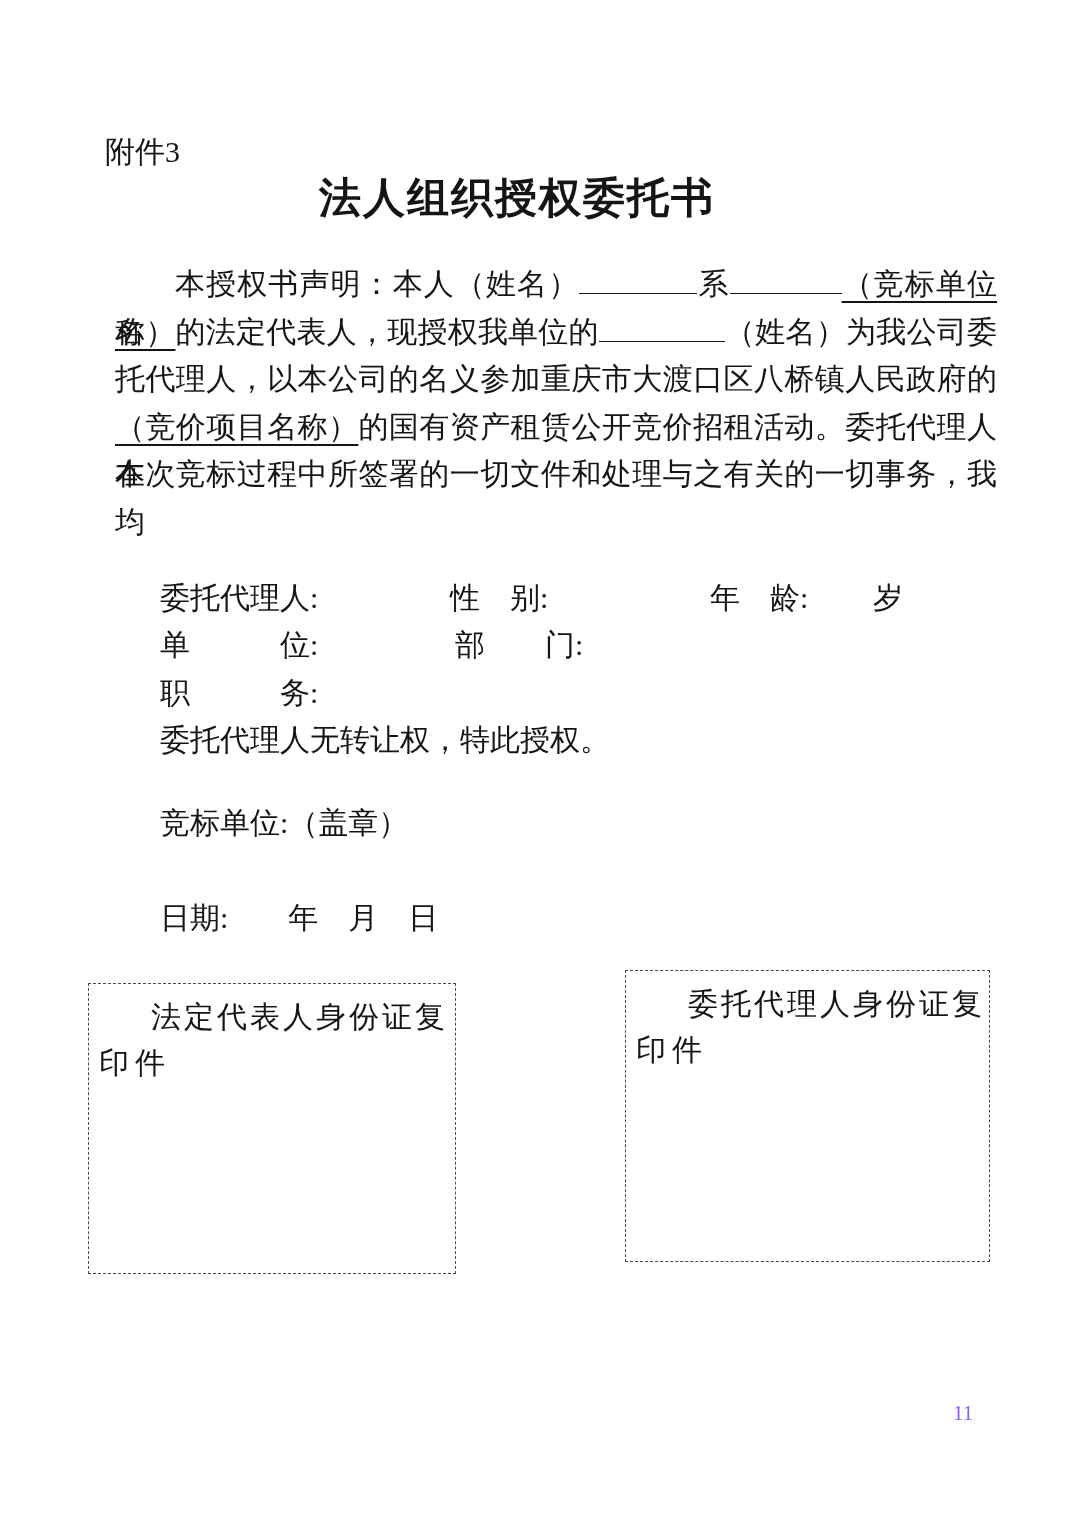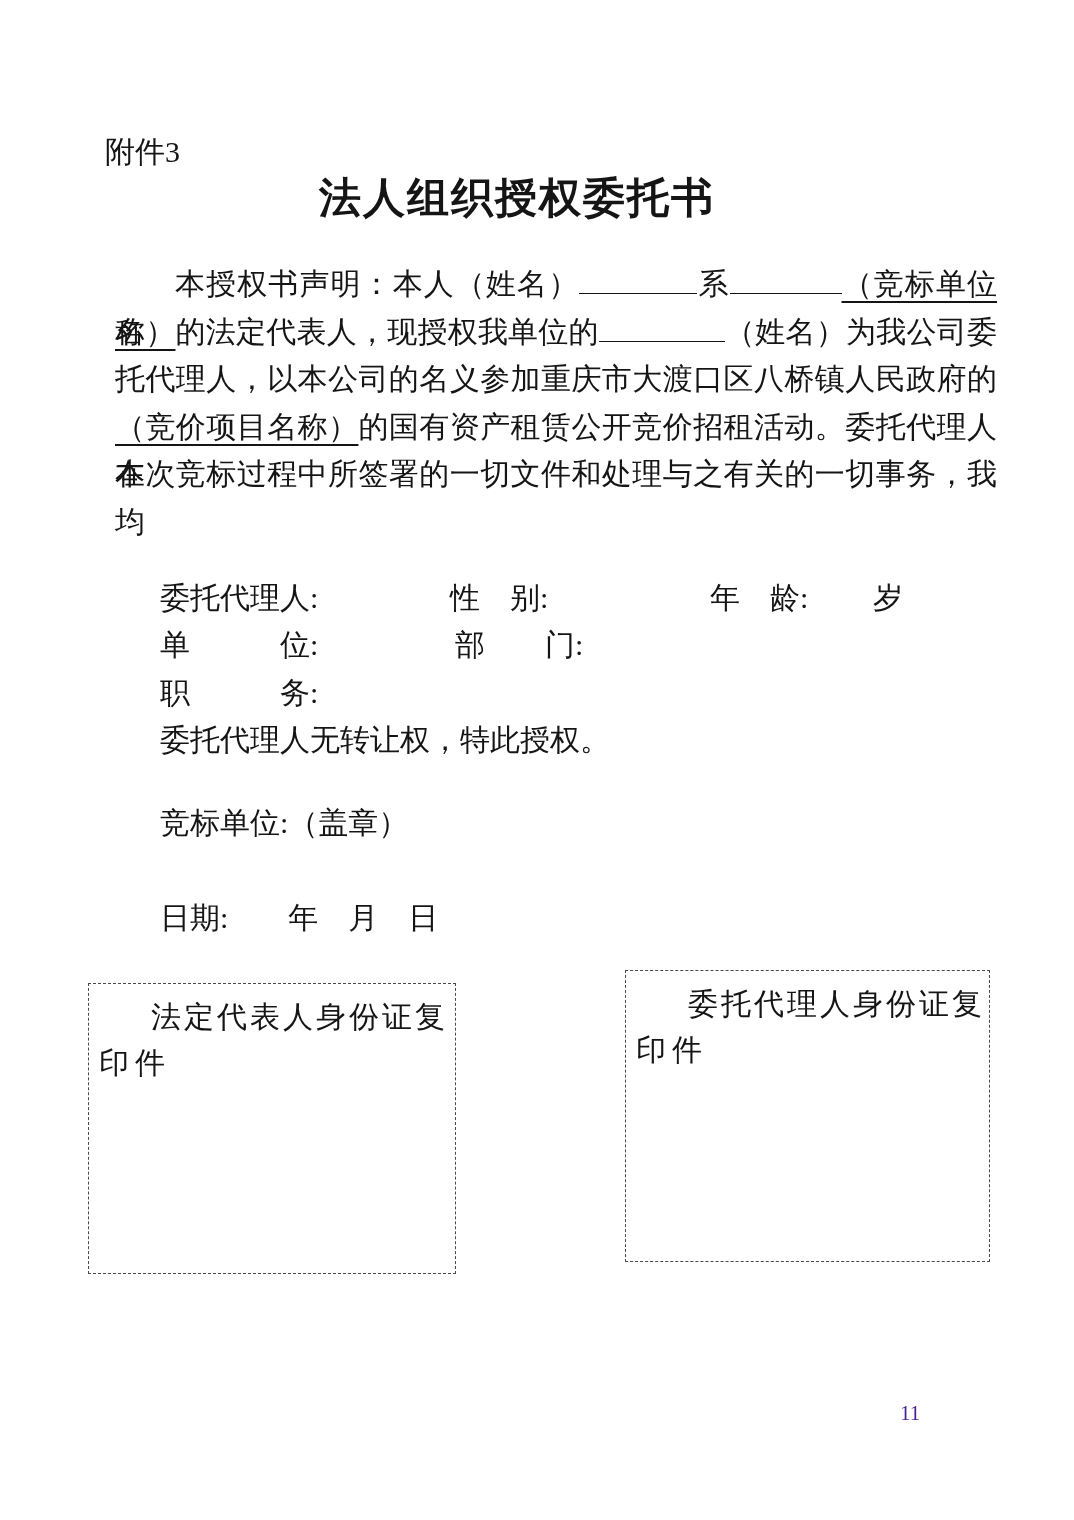--- a/index.html
+++ b/index.html
@@ -80,22 +80,22 @@
     text-indent:52px; letter-spacing:3px;
     white-space:nowrap;
   }
   .idbox .l2 {
     margin:0 6px 0 10px;
     letter-spacing:6px;
   }
 
   
   .pagenum {
-    position:absolute; left:900px; top:1400px;
-    font-size:21px; line-height:26px; color:#4c1d95;
+    position:absolute; left:953px; top:1400px;
+    font-size:21px; line-height:26px; color:#8b5cf6;
   }
 </style>
 </head>
 <body>
 
 <div class="page">
 
   <div class="attach">附件3</div>
 
   <div class="doc-title">法人组织授权委托书</div>

